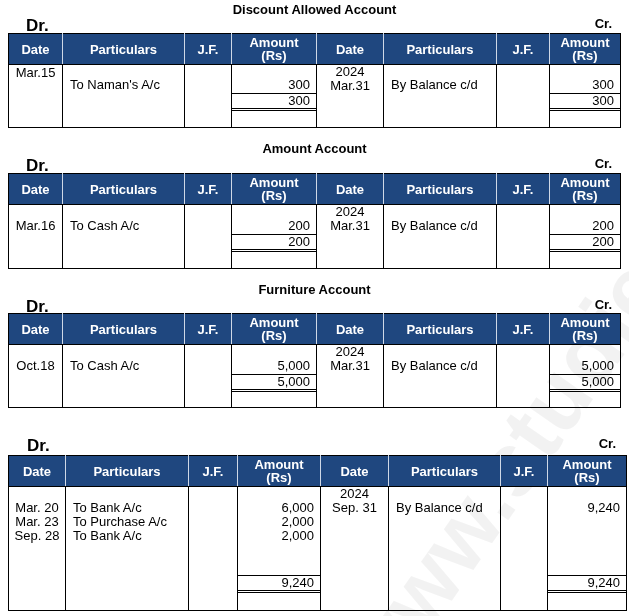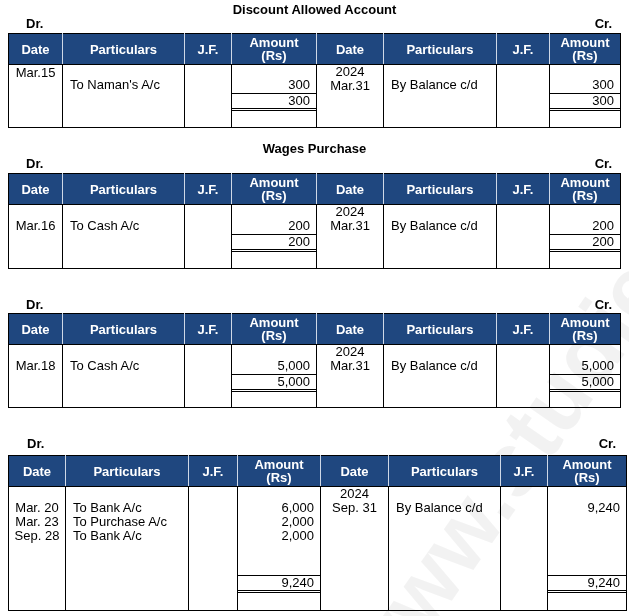--- a/index.html
+++ b/index.html
@@ -1,21 +1,21 @@
 <!DOCTYPE html>
 <html><head>
 <meta charset="utf-8">
 <style>
   html, body { margin: 0; padding: 0; background: #ffffff; }
   body { width: 629px; height: 616px; position: relative; overflow: hidden;
          font-family: "Liberation Sans", sans-serif; color: #000; }
   .acct { position: absolute; left: 0; width: 629px; }
   .title { position: absolute; left: 0; width: 629px; text-align: center;
            font-weight: bold; font-size: 13px; top: 0; }
-  .dr { position: absolute; font-weight: bold; font-size: 13px; }
+  .dr { position: absolute; font-weight: bold; font-size: 17px; }
   .cr { position: absolute; font-weight: bold; font-size: 13px; }
   .ledger { position: absolute; border-collapse: collapse; table-layout: fixed; }
   .ledger th { background: #1f477f; color: #fff; font-weight: bold; font-size: 13px;
                line-height: 13px; border: 1px solid #000; border-right: 1px solid #cfd8e6;
                padding: 0; text-align: center; vertical-align: middle; }
   .ledger th:last-child { border-right: 1px solid #000; }
   .ledger td { border: 1px solid #000; border-top: none; padding: 0; vertical-align: top;
                font-size: 13px; line-height: 14px; position: relative; }
   .cell-date { text-align: center; border-radius: 14px; }
   .cell-part { padding-left: 7px !important; }
@@ -89,21 +89,21 @@
           <div class="total-box" style="top:28px;">300</div>
           <div class="dbl" style="top:43px;"></div>
         </div>
       </td>
     </tr>
   </tbody>
     </table>
 </div>
 
 <div class="acct" style="top:141px;height:130px;">
-  <div class="title">Wages Purchase</div>
+  <div class="title">Amount Account</div>
   <div class="dr" style="left:26px;top:15px;">Dr.</div>
   <div class="cr" style="right:17px;top:15px;">Cr.</div>
   <table class="ledger" style="left:8px;top:32px;width:612px;">
     <colgroup>
         <col style="width:54px">
         <col style="width:122px">
         <col style="width:47px">
         <col style="width:85px">
         <col style="width:67px">
         <col style="width:113px">
@@ -150,20 +150,21 @@
           <div class="total-box" style="top:29px;">200</div>
           <div class="dbl" style="top:44px;"></div>
         </div>
       </td>
     </tr>
   </tbody>
     </table>
 </div>
 
 <div class="acct" style="top:282px;height:130px;">
+  <div class="title">Furniture Account</div>
   <div class="dr" style="left:26px;top:15px;">Dr.</div>
   <div class="cr" style="right:17px;top:15px;">Cr.</div>
   <table class="ledger" style="left:8px;top:31px;width:612px;">
     <colgroup>
         <col style="width:54px">
         <col style="width:122px">
         <col style="width:47px">
         <col style="width:85px">
         <col style="width:67px">
         <col style="width:113px">
@@ -176,21 +177,21 @@
       <th>Particulars</th>
       <th>J.F.</th>
       <th><span>Amount</span><br><span>(Rs)</span></th>
       <th>Date</th>
       <th>Particulars</th>
       <th>J.F.</th>
       <th><span>Amount</span><br><span>(Rs)</span></th>
     </tr>
     <tr style="height:63px;">
       <td class="cell-date">
-            <div style="margin-top:14px;">Mar.18</div>
+            <div style="margin-top:14px;">Oct.18</div>
           </td>
       <td class="cell-part">
             <div style="margin-top:14px;">To Cash A/c</div>
           </td>
       <td></td>
       <td>
         <div class="amt-wrap">
           <div class="amt-line" style="margin-top:14px;">5,000</div>
           <div class="total-box" style="top:29px;">5,000</div>
           <div class="dbl" style="top:44px;"></div>

